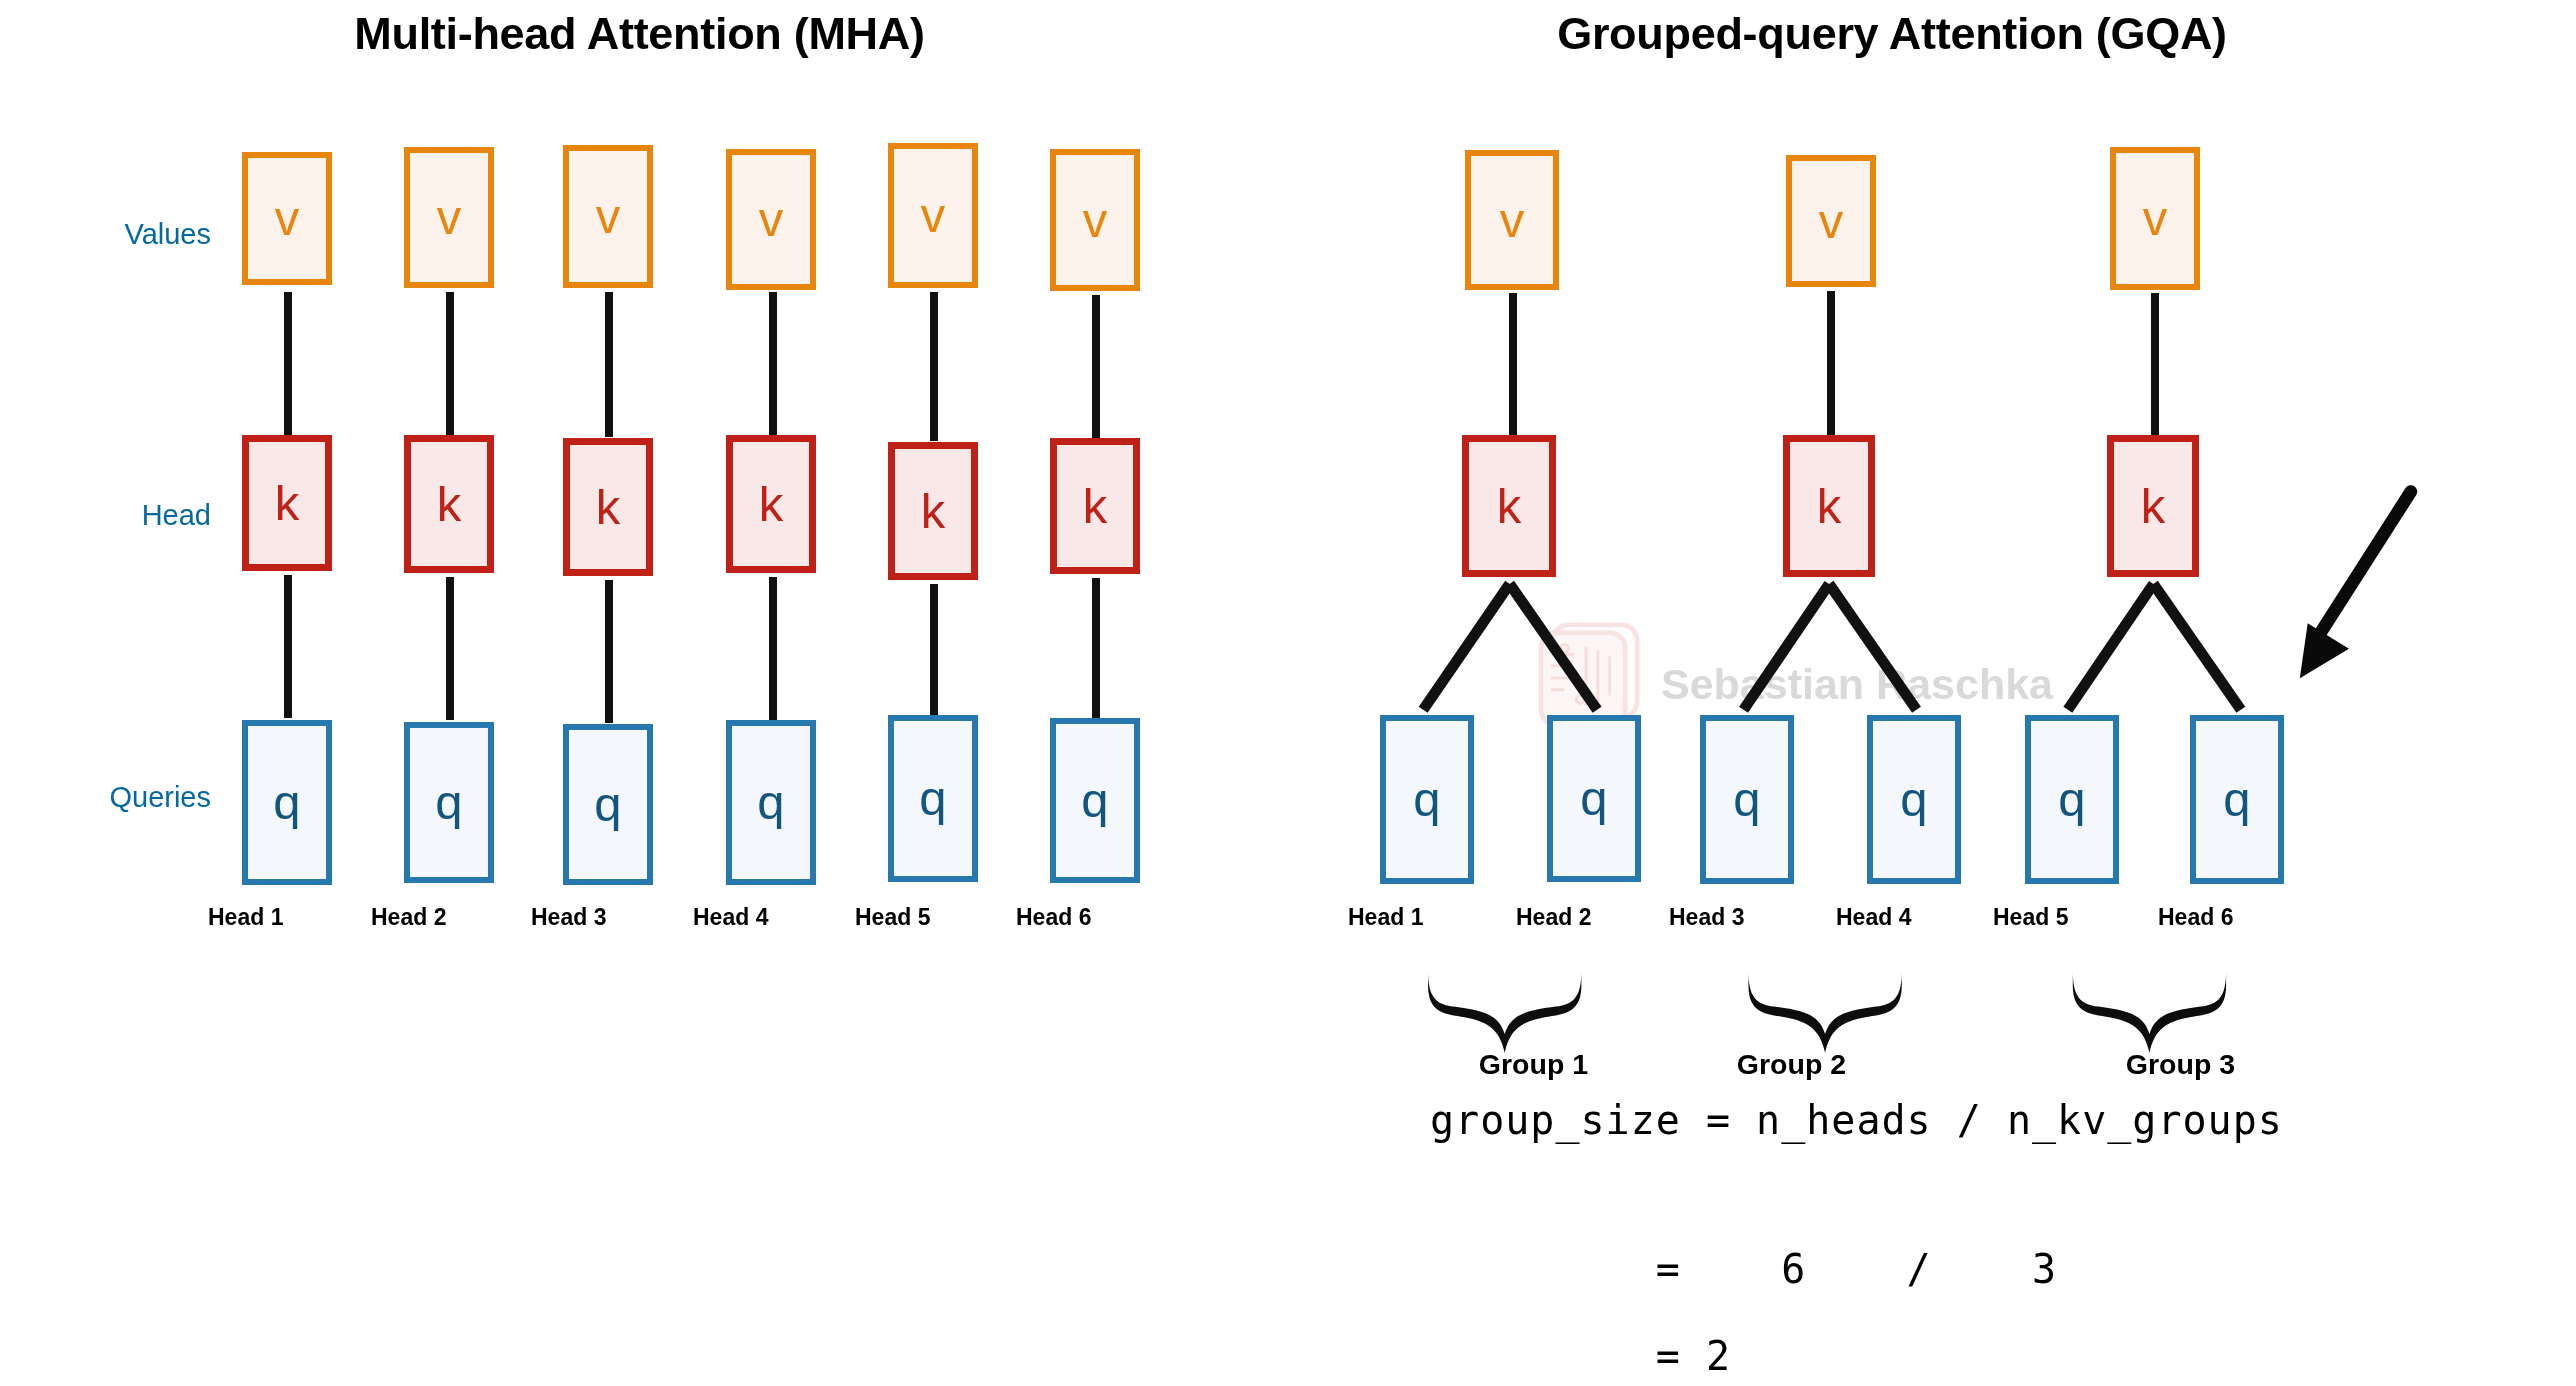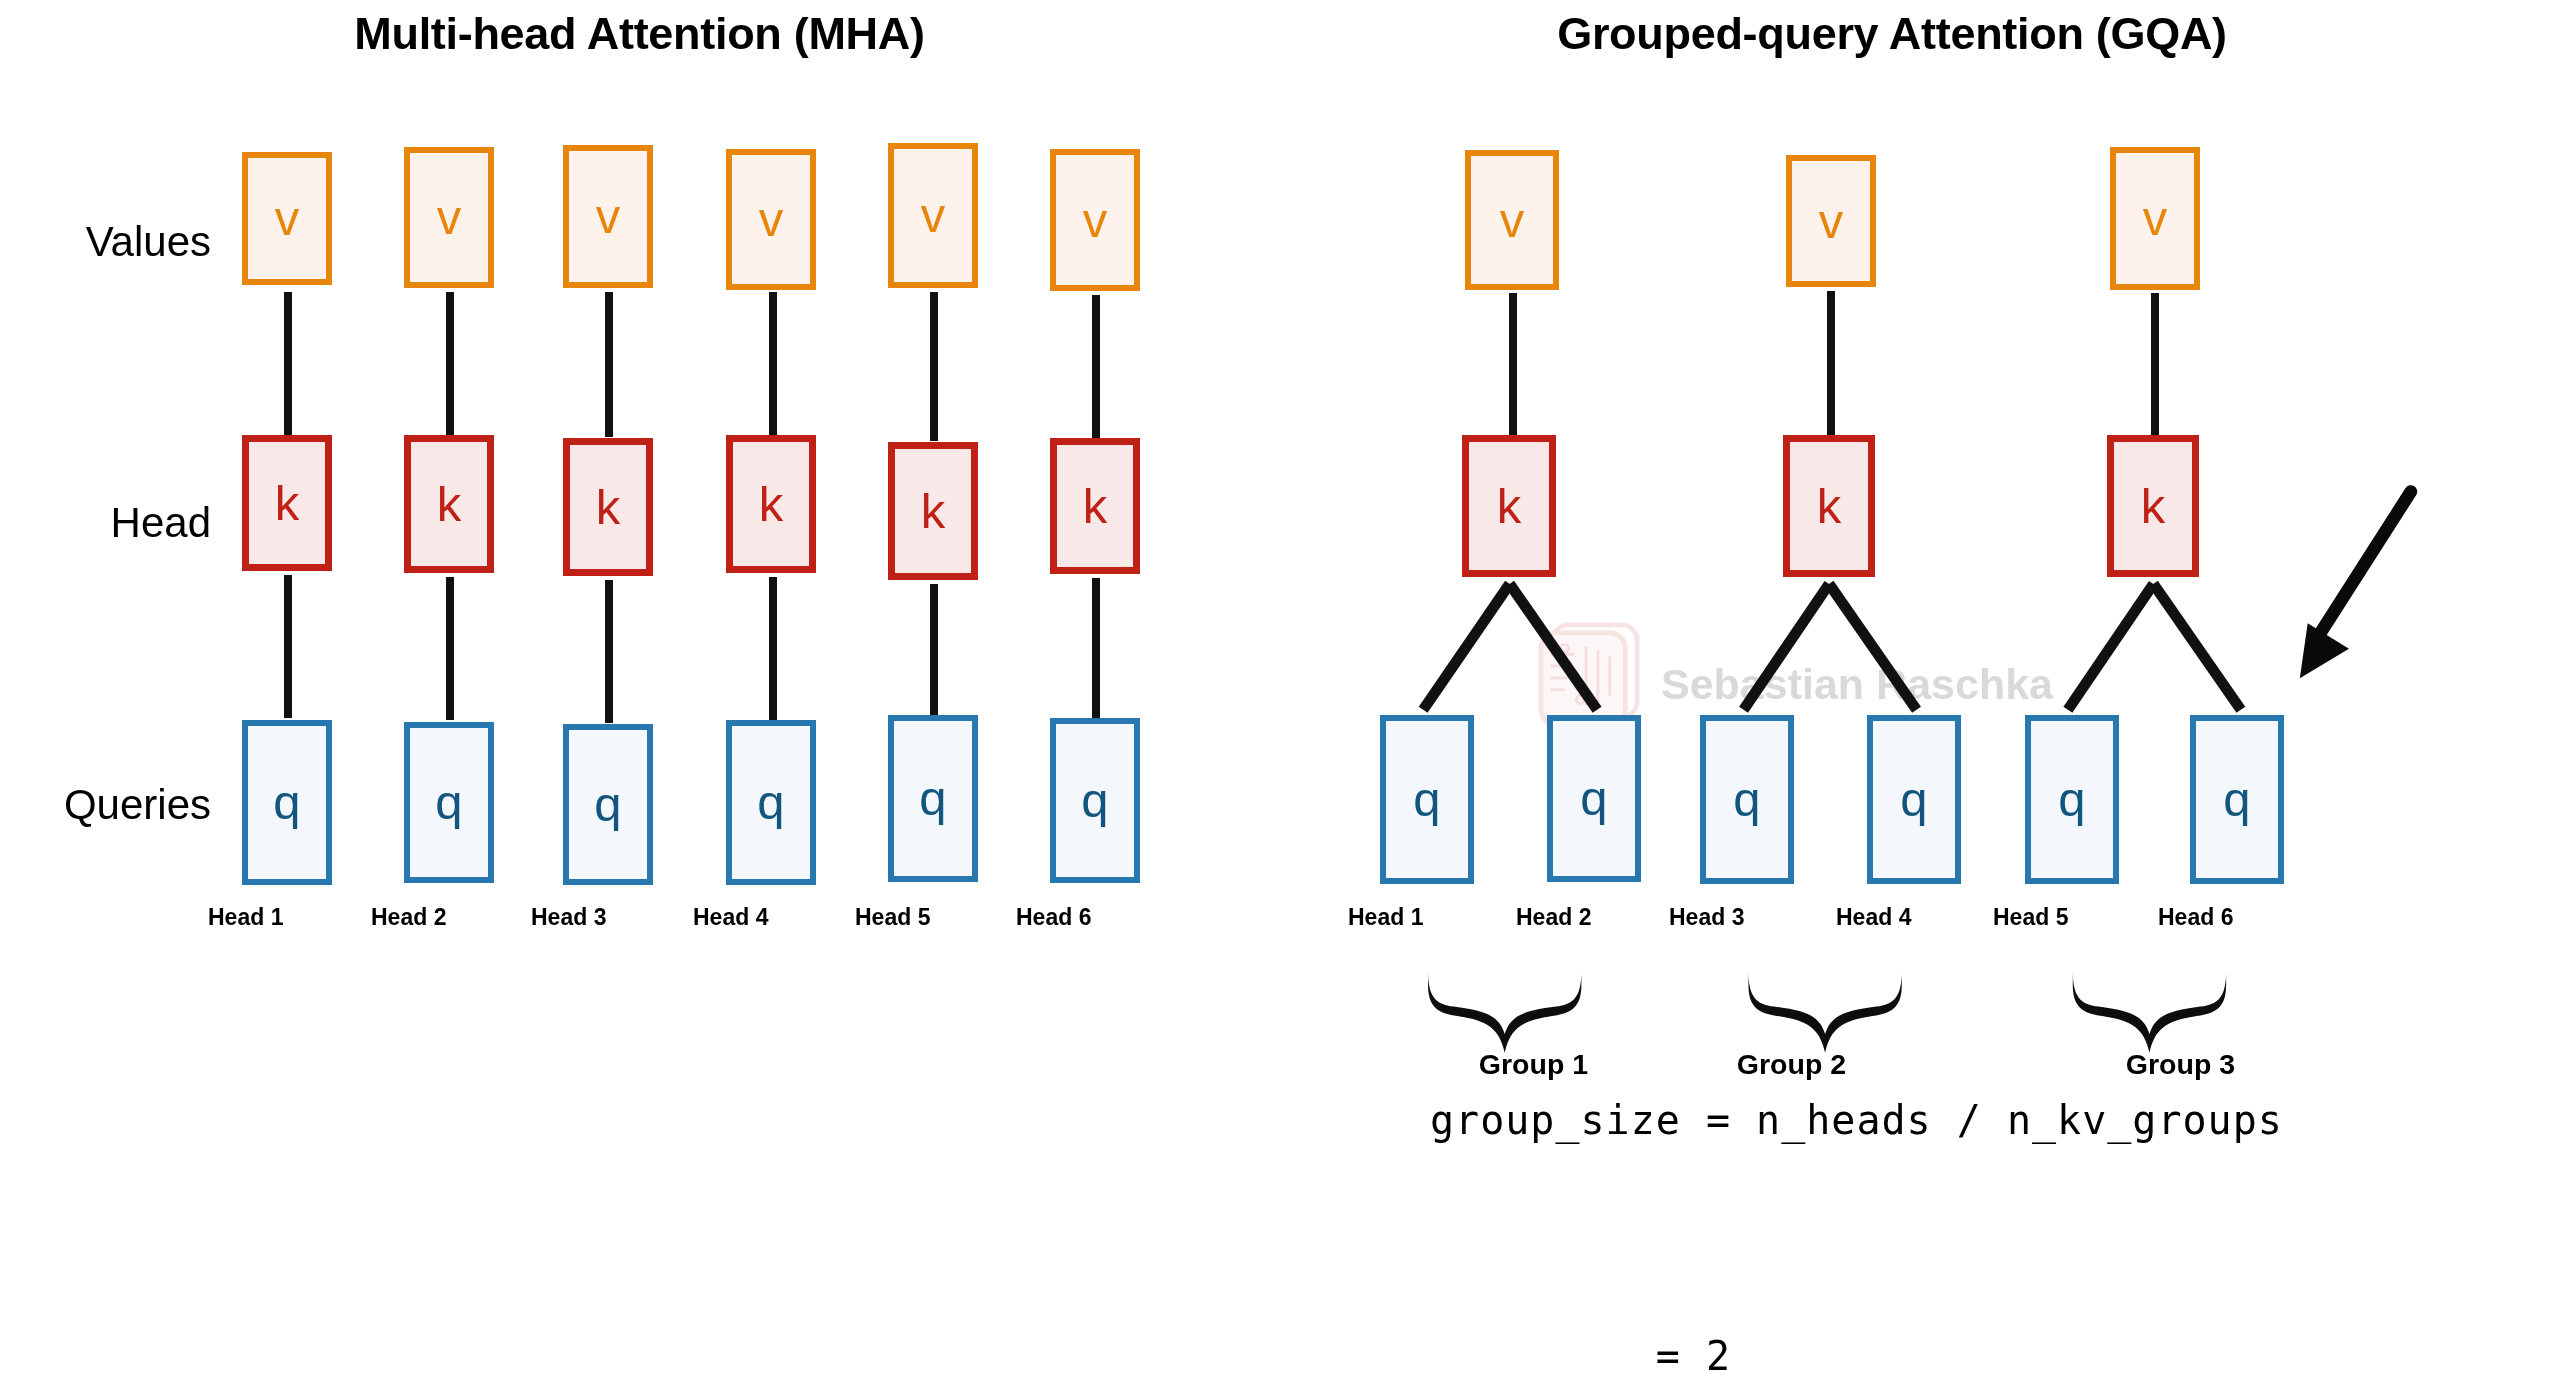--- a/index.html
+++ b/index.html
@@ -29,22 +29,22 @@
     font-size: 45px;
     color: #000000;
     text-align: center;
     white-space: nowrap;
     letter-spacing: -0.3px;
   }
 
   .row-label {
     position: absolute;
     font-family: "Liberation Sans", sans-serif;
-    font-size: 42px;
-    color: #000000;
+    font-size: 29px;
+    color: #0369a1;
     white-space: nowrap;
     text-align: right;
   }
 
   .cell {
     position: absolute;
     box-sizing: border-box;
     display: flex;
     align-items: center;
     justify-content: center;
@@ -226,20 +226,21 @@
   <div class="head-label" style="left:1836px; top:904px; width:157px;">Head 4</div>
   <div class="head-label" style="left:1993px; top:904px; width:157px;">Head 5</div>
   <div class="head-label" style="left:2158px; top:904px; width:157px;">Head 6</div>
 
   <div class="group-label" style="left:1435px; top:1048px; width:197px;">Group 1</div>
   <div class="group-label" style="left:1693px; top:1048px; width:197px;">Group 2</div>
   <div class="group-label" style="left:2082px; top:1048px; width:197px;">Group 3</div>
 
 
   <div class="equation-line" style="left:1430px; top:1097px;">group_size = n_heads / n_kv_groups</div>
+  <div class="equation-line" style="left:1430px; top:1246px;">         =    6    /    3</div>
   <div class="equation-line" style="left:1430px; top:1333px;">         = 2</div>
 
   <svg class="overlay" viewBox="0 0 2621 1411">
 
     <path d="M1536 594 L1448 722" stroke="#111111" stroke-width="11" fill="none" stroke-linecap="butt"></path>
     <path d="M1536 594 L1625 722" stroke="#111111" stroke-width="11" fill="none" stroke-linecap="butt"></path>
 
     <path d="M1861 594 L1774 722" stroke="#111111" stroke-width="11" fill="none" stroke-linecap="butt"></path>
     <path d="M1861 594 L1950 722" stroke="#111111" stroke-width="11" fill="none" stroke-linecap="butt"></path>
 

